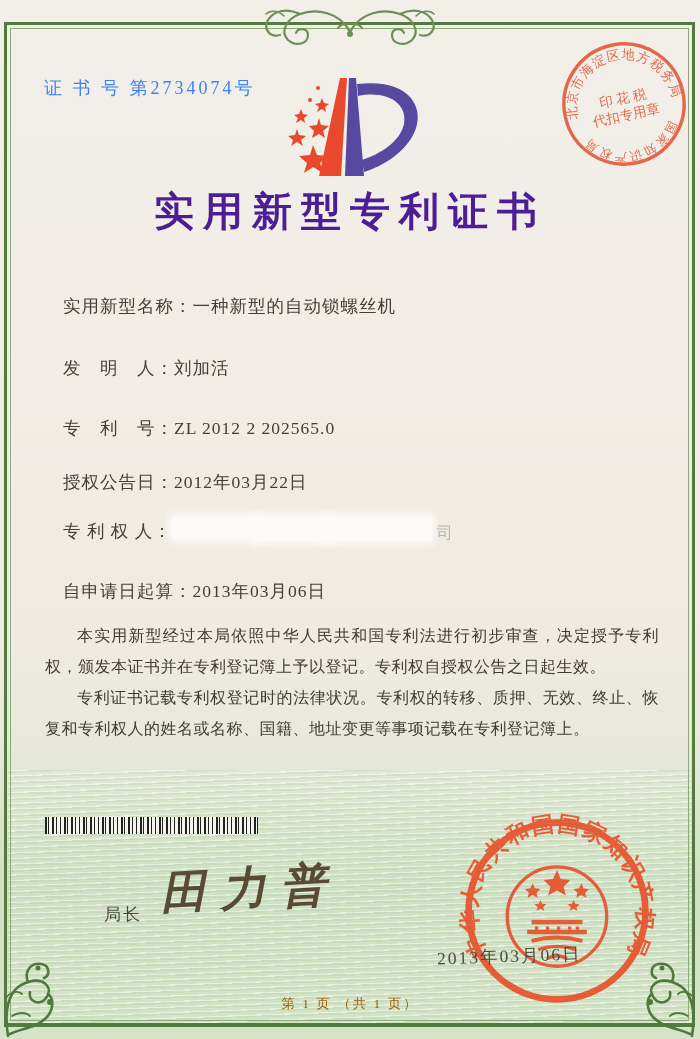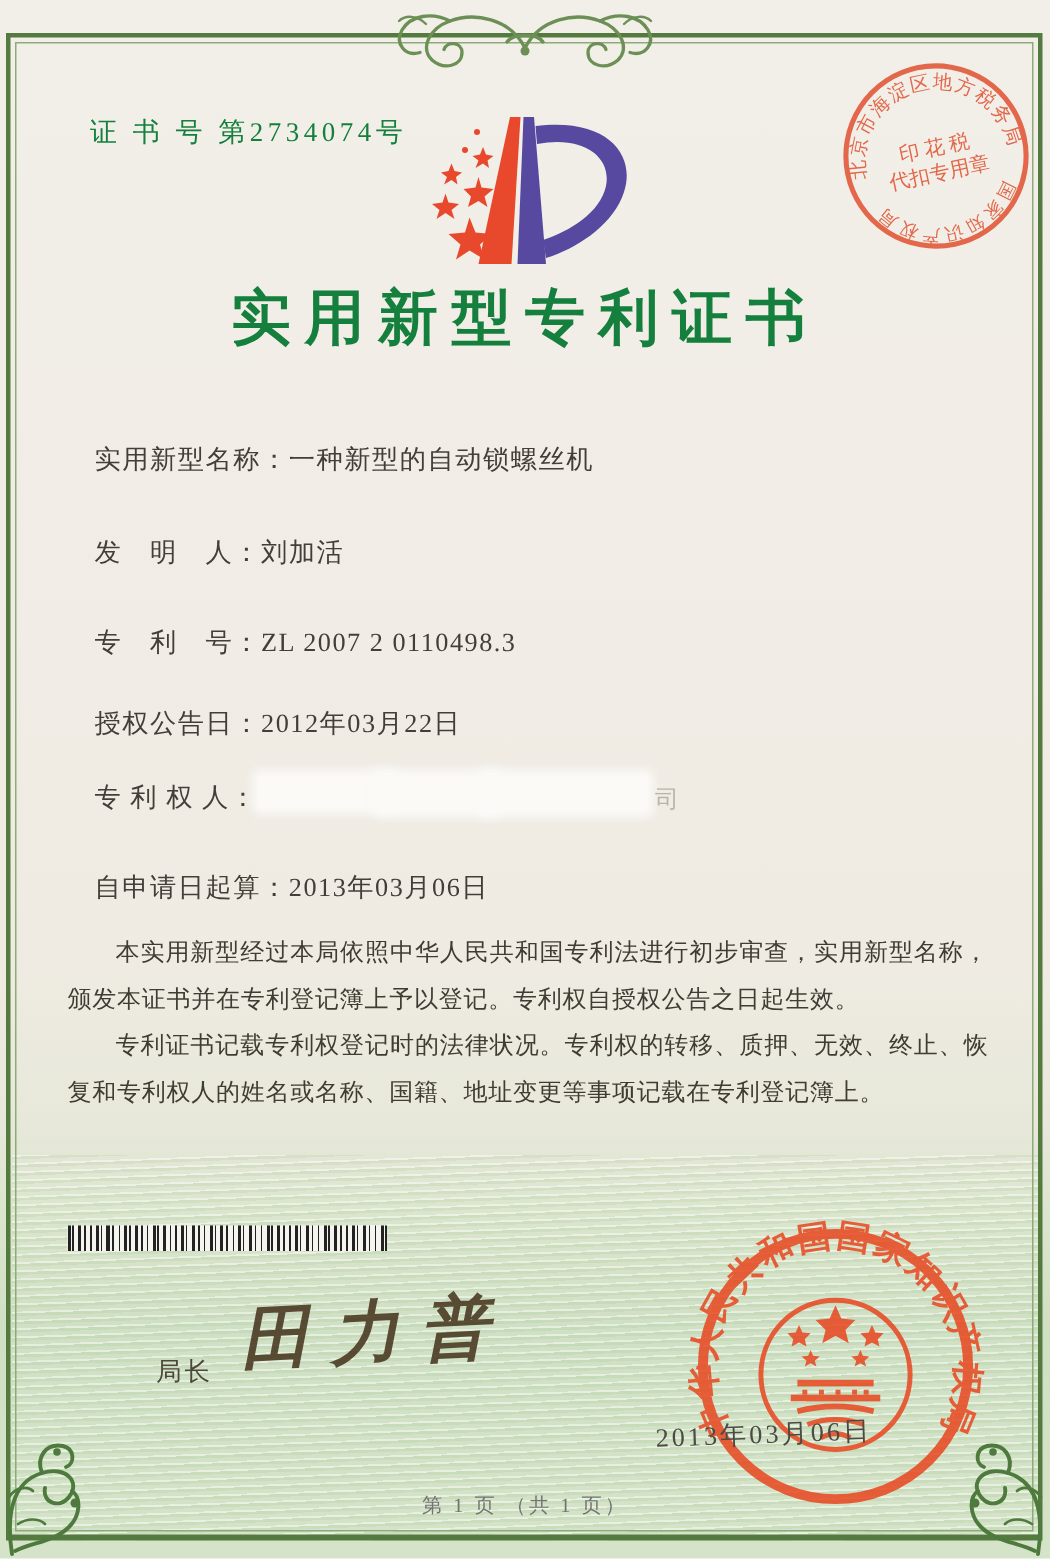--- a/index.html
+++ b/index.html
@@ -12,42 +12,42 @@
     position:absolute;left:8px;right:8px;top:770px;bottom:12px;pointer-events:none;
     background:repeating-linear-gradient(178deg,
       rgba(255,255,255,0.45) 0 1.2px,
       rgba(143,188,128,0.16) 1.2px 3px,
       rgba(255,255,255,0) 3px 5.5px);
   }
   .frame-outer{position:absolute;left:4px;right:5px;top:22px;bottom:12px;
     border:3px solid #547a40;border-bottom-width:4px;}
   .frame-inner{position:absolute;left:10px;right:11px;top:28px;bottom:18px;
     border:1px solid #8cab79;}
-  .cert-no{position:absolute;left:60px;top:76px;font-size:18px;color:#15803d;letter-spacing:3px;}
+  .cert-no{position:absolute;left:44px;top:76px;font-size:18px;color:#3b82f6;letter-spacing:3px;}
   .title{position:absolute;left:0;right:0;top:184px;text-align:center;
-    font-size:40px;font-weight:700;color:#15803d;letter-spacing:9px;}
+    font-size:40px;font-weight:700;color:#4c1d95;letter-spacing:9px;}
   .field{position:absolute;left:63px;font-size:17.5px;color:#433e37;letter-spacing:1px;white-space:nowrap;}
   .f0{top:294px}.f1{top:356px}.f2{top:416px}.f3{top:470px}.f4{top:519px}.f5{top:579px}
   .redact-wrap{display:inline-block;position:relative;width:300px;height:24px;vertical-align:middle;}
   .redact{position:absolute;top:-4px;background:#fbfaf7;border-radius:2px;box-shadow:0 0 6px 4px rgba(251,250,247,.9);}
   .r1{left:0;width:90px;height:22px}.r2{left:80px;width:80px;height:24px}.r3{left:150px;width:110px;height:24px}
   .faint-char{position:absolute;right:18px;top:2px;color:#a9a196;font-size:16px;opacity:.75;}
   .paras{position:absolute;left:45px;width:614px;top:620px;font-size:16px;line-height:31px;color:#403b33;text-align:justify;}
   .paras p{margin:0;text-indent:2em;letter-spacing:.5px;}
   .barcode{position:absolute;left:45px;top:817px;width:213px;height:17px;background:
     repeating-linear-gradient(90deg,#222 0 2px,#f6f4ee 2px 3px,#222 3px 4px,#f6f4ee 4px 7px,
     #222 7px 9px,#f6f4ee 9px 11px,#222 11px 12px,#f6f4ee 12px 15px,#222 15px 16px,#f6f4ee 16px 19px);}
   .director{position:absolute;left:104px;top:903px;font-size:17px;color:#4c463c;letter-spacing:2px;}
   .sig-name{position:absolute;left:160px;top:858px;font-size:46px;color:#4c3b24;
     letter-spacing:14px;font-style:italic;transform:rotate(-3deg);font-weight:700;opacity:.9;}
   .seal-svg{position:absolute;left:452px;top:806px;}
   .seal-date{position:absolute;left:437px;top:944px;font-size:17.5px;color:#4c4a44;
     letter-spacing:2px;transform:rotate(-2deg);white-space:nowrap;}
   .footer{position:absolute;left:0;right:0;top:995px;text-align:center;font-size:13.5px;
-    color:#737373;letter-spacing:2px;}
+    color:#a16207;letter-spacing:2px;}
   .tax-stamp{position:absolute;left:556px;top:36px;}
   .logo{position:absolute;left:266px;top:74px;}
   .ornament-top{position:absolute;left:228px;top:2px;}
   .corner-bl{position:absolute;left:2px;top:958px;}
   .corner-br{position:absolute;right:2px;top:958px;transform:scaleX(-1);}
   svg text{font-family:"Liberation Serif","DejaVu Serif",serif;}
 </style>
 </head>
 <body>
 
@@ -100,29 +100,29 @@
     <text font-size="10.5" fill="#e04a28" letter-spacing="2">
       <textPath href="#taxBot" startOffset="50%" text-anchor="middle">国家知识产权局</textPath>
     </text>
   </g>
 </svg>
 
 <div class="title">实用新型专利证书</div>
 
 <div class="field f0"><span>实用新型名称：</span><span>一种新型的自动锁螺丝机</span></div>
 <div class="field f1"><span>发　明　人：</span><span>刘加活</span></div>
-<div class="field f2"><span>专　利　号：</span><span>ZL 2007 2 0110498.3</span></div>
+<div class="field f2"><span>专　利　号：</span><span>ZL 2012 2 202565.0</span></div>
 <div class="field f3"><span>授权公告日：</span><span>2012年03月22日</span></div>
 <div class="field f4">
   <span>专 利 权 人：</span><span class="redact-wrap"><span class="redact r1"></span><span class="redact r2"></span><span class="redact r3"></span><span class="faint-char">司</span></span>
 </div>
 <div class="field f5"><span>自申请日起算：</span><span>2013年03月06日</span></div>
 
 <div class="paras">
-  <p>本实用新型经过本局依照中华人民共和国专利法进行初步审查，实用新型名称，颁发本证书并在专利登记簿上予以登记。专利权自授权公告之日起生效。</p>
+  <p>本实用新型经过本局依照中华人民共和国专利法进行初步审查，决定授予专利权，颁发本证书并在专利登记簿上予以登记。专利权自授权公告之日起生效。</p>
   <p>专利证书记载专利权登记时的法律状况。专利权的转移、质押、无效、终止、恢复和专利权人的姓名或名称、国籍、地址变更等事项记载在专利登记簿上。</p>
 </div>
 
 <div class="barcode"></div>
 
 <div class="director">局长</div>
 <div class="sig-name">田力普</div>
 
 <svg class="seal-svg" width="210" height="210" viewBox="0 0 190 190">
   <g opacity="0.85">

